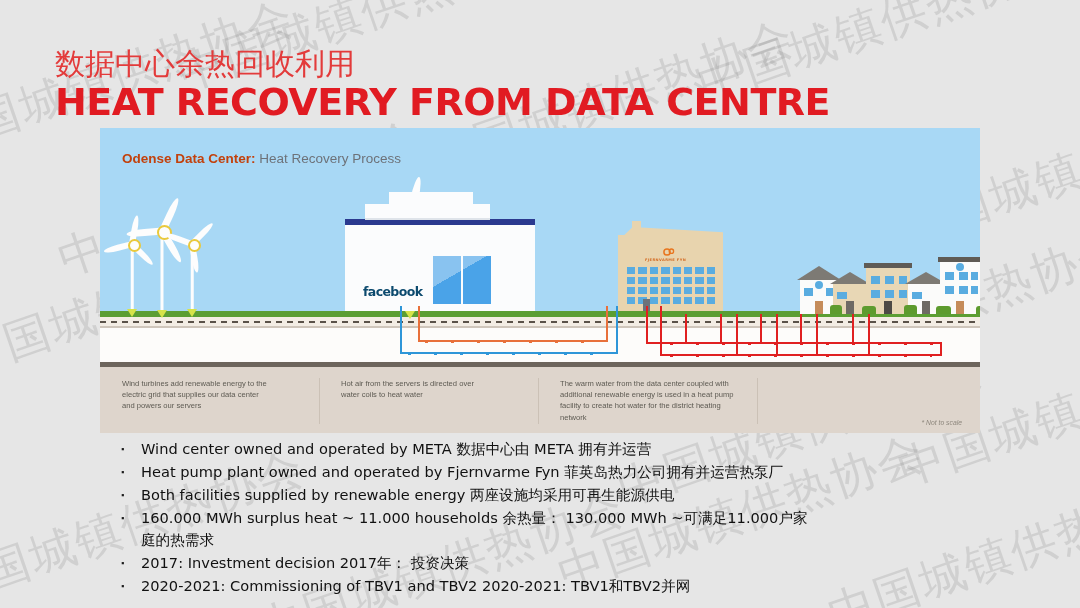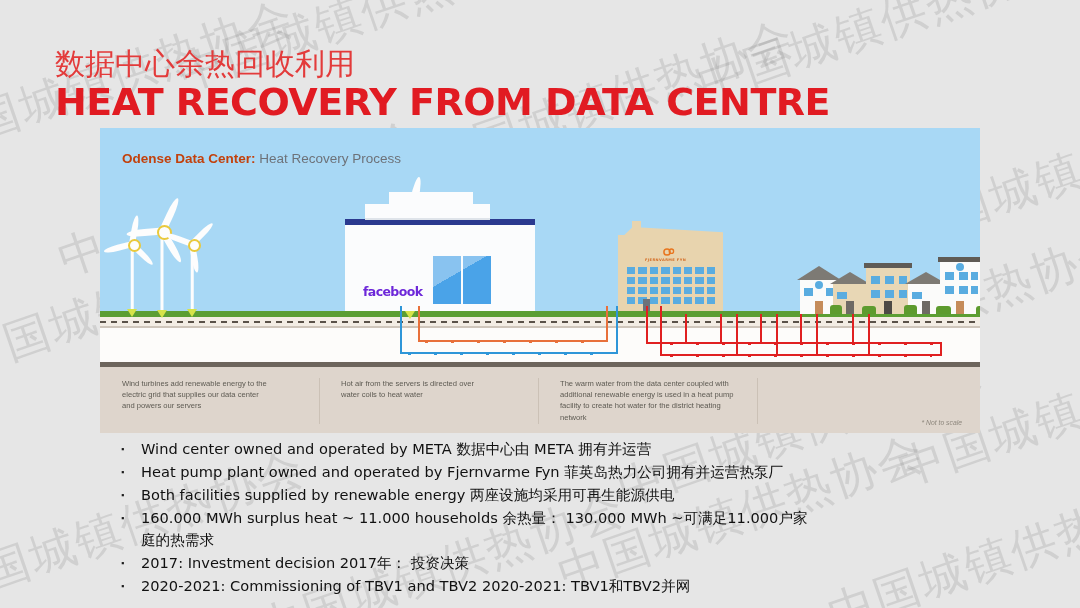--- a/index.html
+++ b/index.html
@@ -74,21 +74,21 @@
   #fb-body{position:absolute;left:0;bottom:0;width:190px;height:92px;background:#fbfcfd;}
   #fb-stripe{position:absolute;left:0;top:15px;width:190px;height:6px;background:#2b3a8f;}
   #fb-roof1{position:absolute;left:20px;top:0;width:125px;height:16px;background:#fbfcfd;}
   #fb-roof2{position:absolute;left:44px;top:-12px;width:84px;height:14px;background:#fbfcfd;}
   #fb-roofline{position:absolute;left:20px;top:14px;width:125px;height:2px;background:#dfe4ea;}
   #fb-window{position:absolute;left:88px;top:52px;width:58px;height:48px;background:#4aa3e8;}
   #fb-window:after{content:"";position:absolute;left:28px;top:0;width:2px;height:48px;background:#fbfcfd;}
   #fb-win-gloss{position:absolute;left:88px;top:52px;width:58px;height:48px;
     background:linear-gradient(150deg,rgba(255,255,255,0.35) 38%,transparent 38%);}
   #fb-logo{position:absolute;left:18px;top:80px;font-size:12.5px;font-weight:bold;
-    color:#6d28d9;font-family:"DejaVu Sans",sans-serif;letter-spacing:-0.6px;}
+    color:#0c4a6e;font-family:"DejaVu Sans",sans-serif;letter-spacing:-0.6px;}
 
   
   #fv{position:absolute;left:518px;top:99px;width:105px;height:84px;z-index:2;}
   #fv-body{position:absolute;left:0;bottom:0;width:105px;height:76px;background:#e8d4ae;}
   #fv-roof{position:absolute;left:0;top:0;width:105px;height:14px;
     background:linear-gradient(to bottom right,#e8d4ae 0,#e8d4ae 100%);
     clip-path:polygon(0 100%,14% 0,100% 38%,100% 100%);}
   #fv-chimney{position:absolute;left:14px;top:-6px;width:9px;height:12px;background:#e8d4ae;}
   #fv-logo{position:absolute;left:44px;top:20px;width:14px;height:10px;}
   #fv-name{position:absolute;left:27px;top:31px;font-size:3.6px;color:#d36a22;

